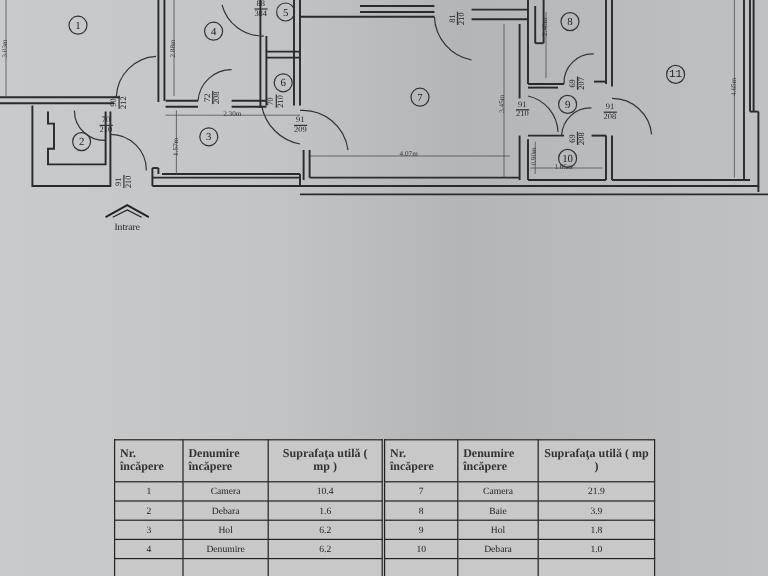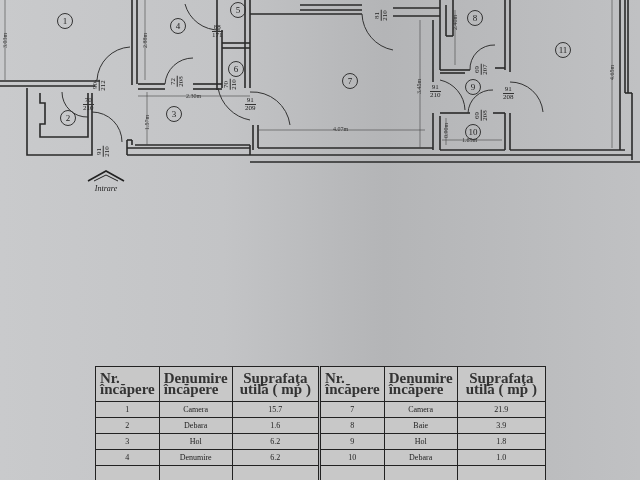--- a/index.html
+++ b/index.html
@@ -12,27 +12,27 @@
     svg.plan { position:absolute; left:0; top:0; width:640px; height:200px; }
     .room-label {
       position:absolute; width:14px; height:14px; border:1px solid #333; border-radius:50%;
       font-size:9px; line-height:14px; text-align:center; color:#222; background:transparent;
     }
     .dim { position:absolute; font-size:6px; color:#333; white-space:nowrap; }
     .dim.v { transform: rotate(-90deg); transform-origin: left top; }
     .door { position:absolute; font-size:7px; color:#222; text-align:center; line-height:7px; }
     .door .top { border-bottom:1px solid #333; display:block; padding:0 1px; }
     .entrance { position:absolute; left:86px; top:168px; width:40px; text-align:center; }
-    .entrance-label { font-size:8px; color:#222; display:block; margin-top:-2px;font-style:italic; }
+    .entrance-label { font-size:8px; color:#222; display:block; margin-top:-2px; }
     table.rooms {
       position:absolute; border-collapse:collapse; background:#c8c8c8;
       font-family:"Liberation Serif", serif; color:#222;
     }
     table.rooms th, table.rooms td { border:1.5px solid #222; padding:0 4px;text-align:center; }
-    table.rooms th { font-size:15px; font-weight:bold; text-align:left; line-height:11px; height:34px; color:#333; }
+    table.rooms th { font-size:10px; font-weight:bold; text-align:left; line-height:11px; height:34px; color:#333; }
     table.rooms th.area { text-align:center; }
     table.rooms td { font-size:8px; height:15px; }
     table.rooms td.num { text-align:center; }
     table.rooms td.val { text-align:center; }
   </style>
 </head>
 <body>
 
 <div class="paper">
 
@@ -138,35 +138,35 @@
   <div class="room-label" style="left:57px;top:13px;">1</div>
   <div class="room-label" style="left:60px;top:110px;">2</div>
   <div class="room-label" style="left:166px;top:106px;">3</div>
   <div class="room-label" style="left:170px;top:18px;">4</div>
   <div class="room-label" style="left:230px;top:2px;">5</div>
   <div class="room-label" style="left:228px;top:61px;">6</div>
   <div class="room-label" style="left:342px;top:73px;">7</div>
   <div class="room-label" style="left:467px;top:10px;">8</div>
   <div class="room-label" style="left:465px;top:79px;">9</div>
   <div class="room-label" style="left:465px;top:124px;">10</div>
-  <div class="room-label" style="left:555px;top:42px;">11</div>
+  <div class="room-label" style="left:555px;top:54px;font-family:Liberation Mono, monospace;">11</div>
 
   <div class="dim v" style="left:2px;top:48px;">3.03m</div>
   <div class="dim v" style="left:142px;top:48px;">2.88m</div>
   <div class="dim" style="left:186px;top:93px;">2.30m</div>
   <div class="dim v" style="left:144px;top:130px;">1.57m</div>
   <div class="dim" style="left:333px;top:126px;">4.07m</div>
   <div class="dim v" style="left:416px;top:94px;">3.45m</div>
   <div class="dim v" style="left:452px;top:30px;">2.40m</div>
   <div class="dim" style="left:462px;top:137px;">1.65m</div>
   <div class="dim v" style="left:443px;top:138px;">0.90m</div>
   <div class="dim v" style="left:609px;top:80px;">4.65m</div>
 
-  <div class="door" style="left:212px;top:24px;text-align:center;">
-    <span class="top">88</span><span>171</span>
+  <div class="door" style="left:212px;top:0;text-align:center;">
+    <span class="top">88</span><span>384</span>
   </div>
   <div class="door" style="left:376px;top:8px;transform:rotate(-90deg);">
     <span class="top">81</span><span>210</span>
   </div>
   <div class="door" style="left:172px;top:74px;transform:rotate(-90deg);">
     <span class="top">72</span><span>208</span>
   </div>
   <div class="door" style="left:225px;top:77px;transform:rotate(-90deg);">
     <span class="top">70</span><span>210</span>
   </div>
@@ -208,21 +208,21 @@
       <tr>
         <th style="width:48px;">Nr. încăpere</th>
         <th style="width:62px;">Denumire încăpere</th>
         <th class="area">Suprafaţa utilă ( mp )</th>
       </tr>
     </thead>
     <tbody>
       <tr>
         <td class="num">1</td>
         <td>Camera</td>
-        <td class="val">15.7</td>
+        <td class="val">10.4</td>
       </tr>
       <tr>
         <td class="num">2</td>
         <td>Debara</td>
         <td class="val">1.6</td>
       </tr>
       <tr>
         <td class="num">3</td>
         <td>Hol</td>
         <td class="val">6.2</td>

